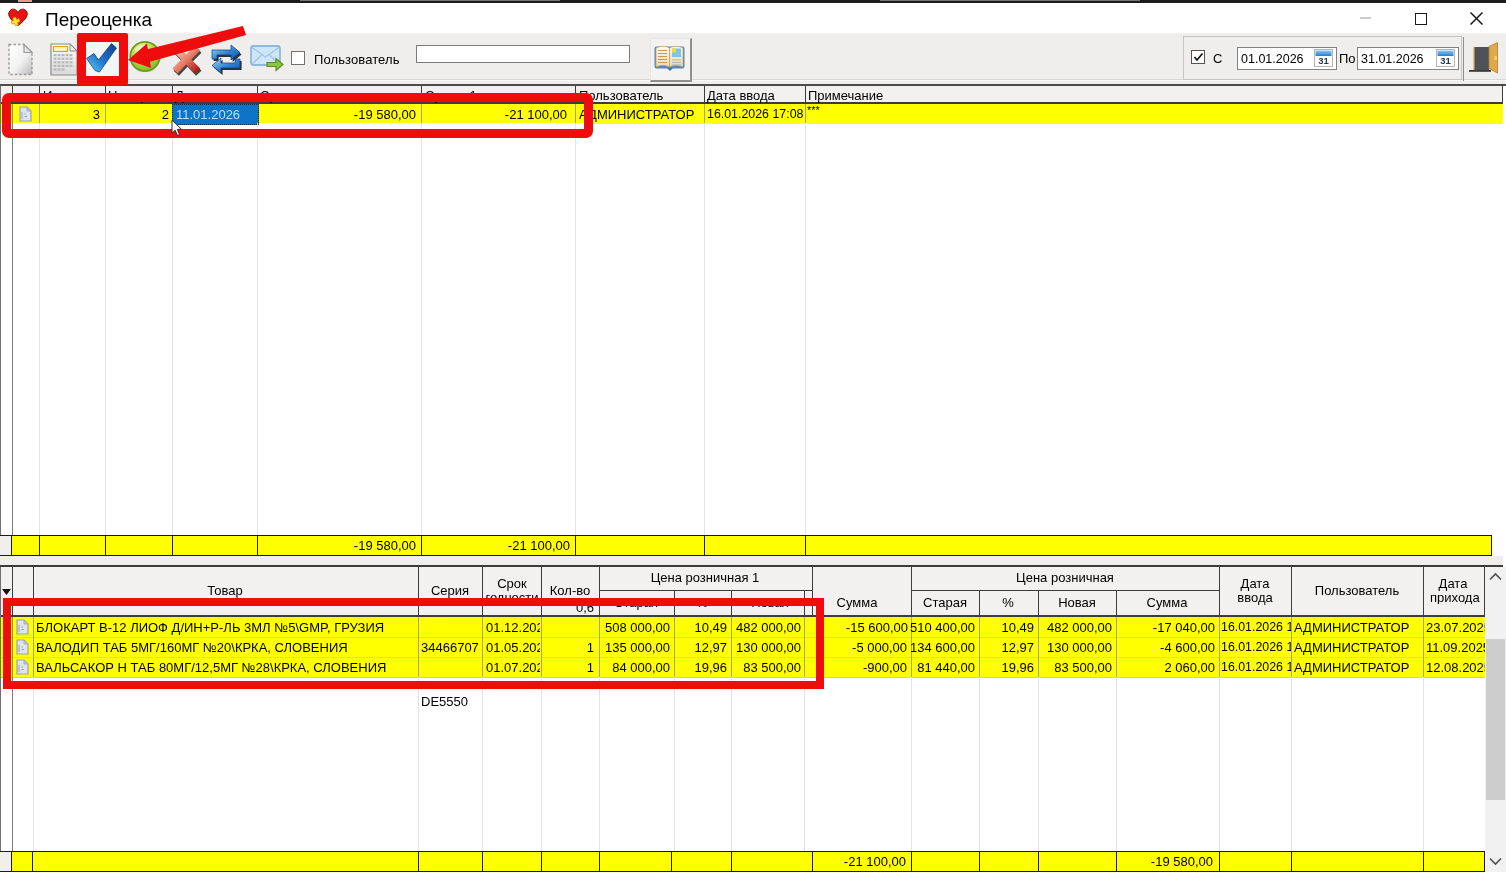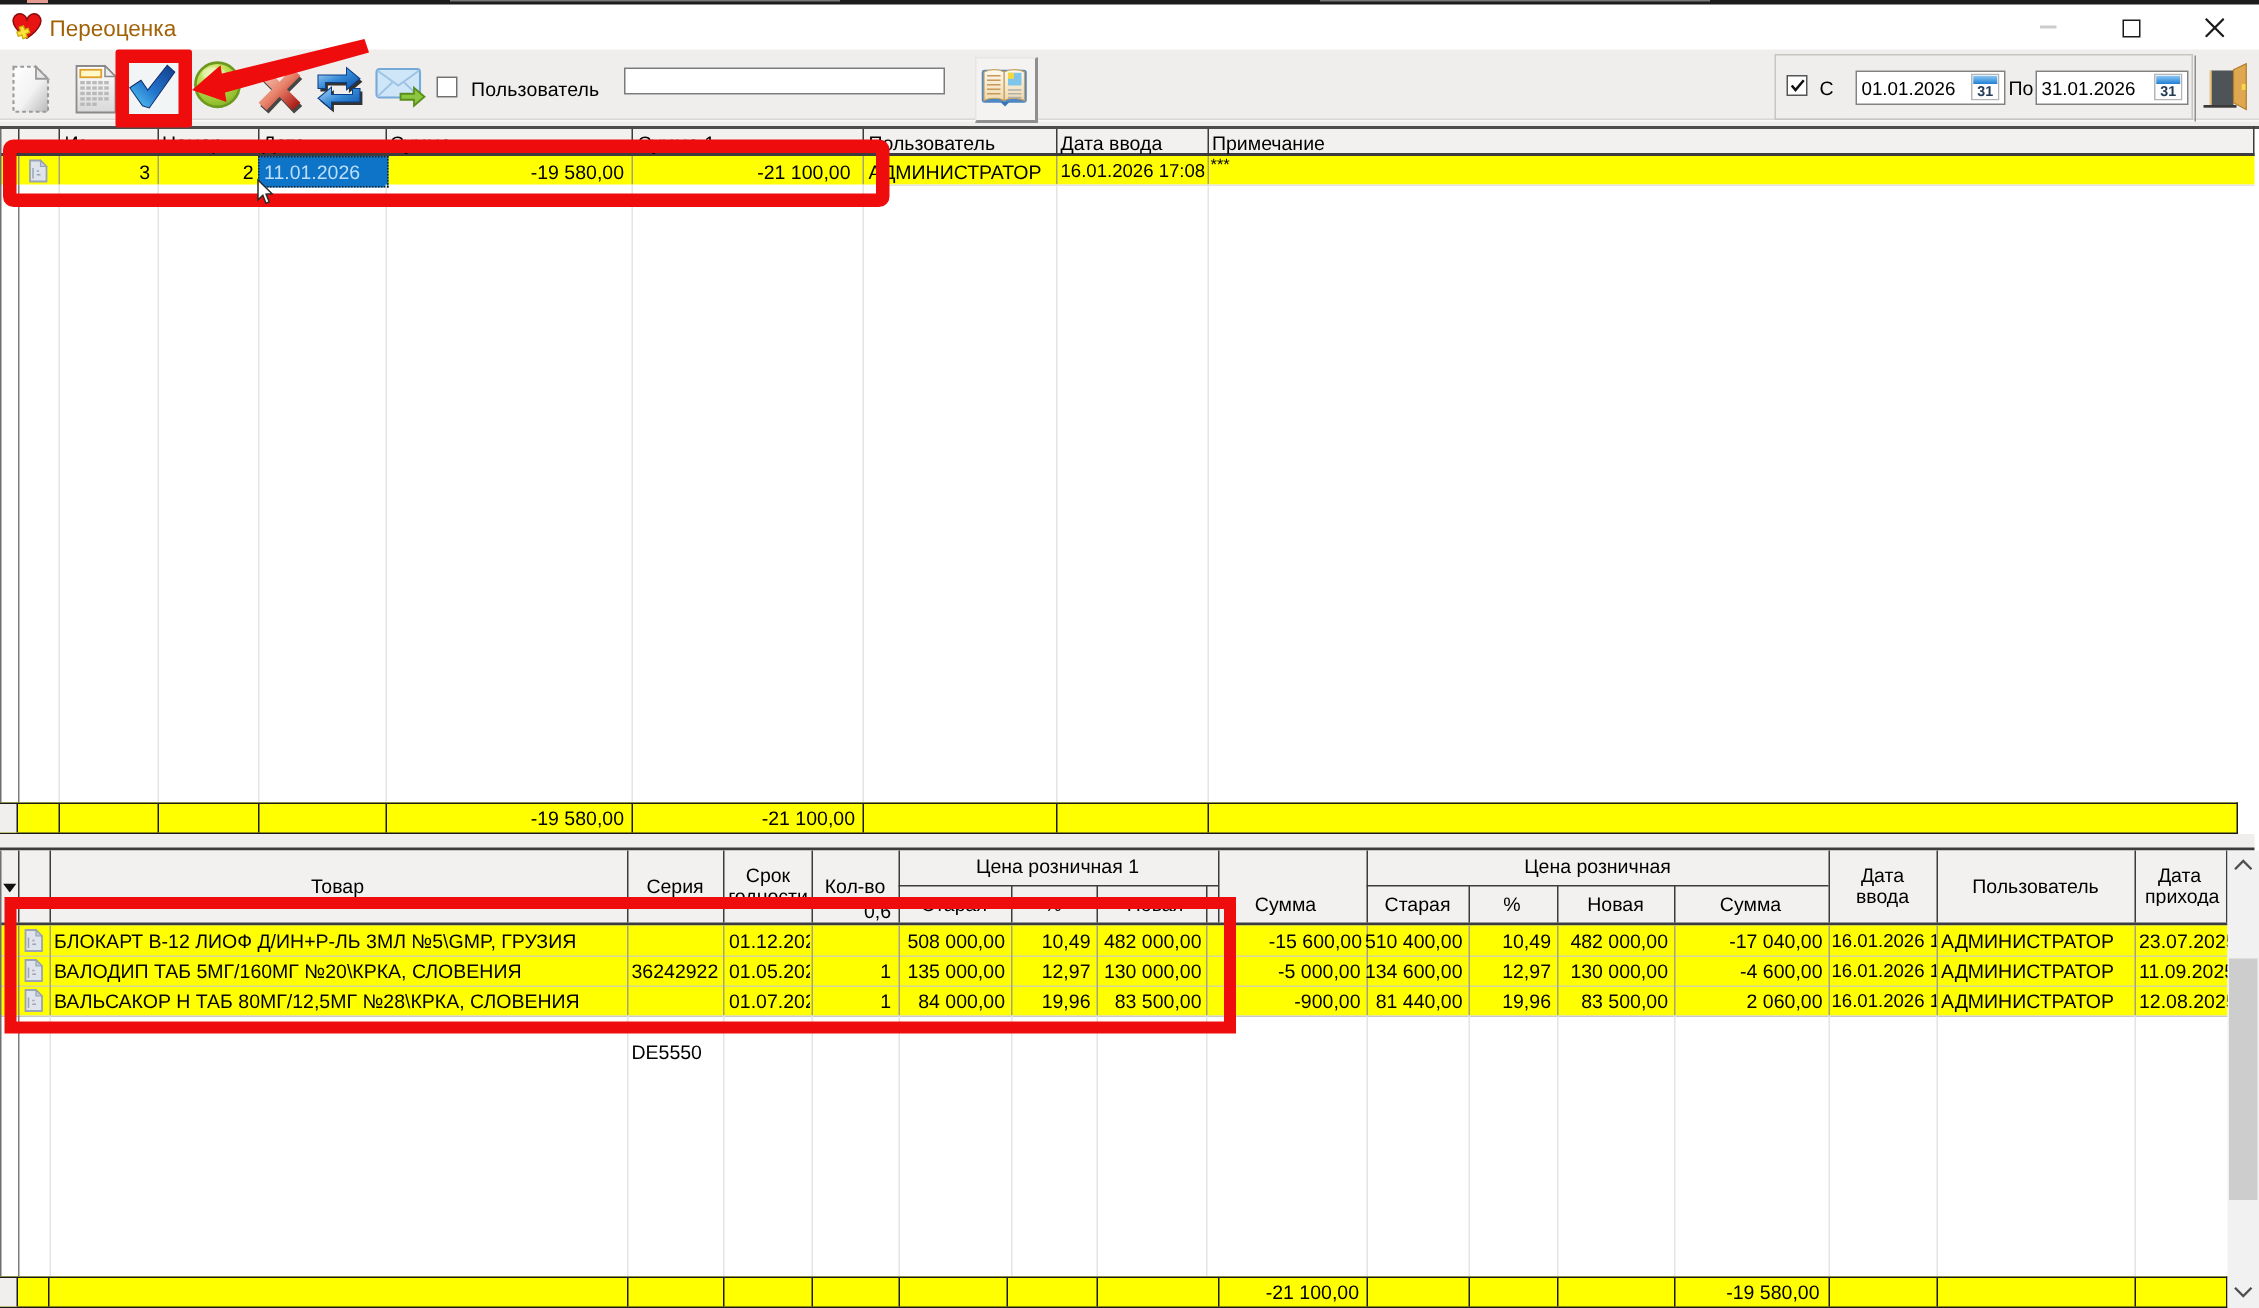--- a/index.html
+++ b/index.html
@@ -13,21 +13,21 @@
 
 <div class="a" style="left:0;top:0;width:1506px;height:3px;background:#1c1c1c"></div>
 <div class="a" style="left:300px;top:0;width:260px;height:1px;background:#777"></div>
 <div class="a" style="left:880px;top:0;width:260px;height:1px;background:#777"></div>
 <div class="a" style="left:18px;top:0;width:14px;height:2px;background:#e49a90"></div>
 
 <svg style="left:7px;top:8px" width="22" height="21" viewBox="0 0 22 21">
  <path d="M11 5 C 10 1.5, 6.5 0.5, 4.5 1.5 C 2 2.7, 1 5.5, 2.2 8.2 C 3.8 11.8, 8 15.5, 11 17.5 C 14 15.5, 18.2 11.8, 19.8 8.2 C 21 5.5, 20 2.7, 17.5 1.5 C 15.5 0.5, 12 1.5, 11 5 Z" fill="#e81313" stroke="#8c0b0b" stroke-width="1"></path>
  <path d="M4.5 12 L7 12 L7 9.5 L10 9.5 L10 12 L12.5 12 L12.5 15 L10 15 L10 17.5 L7 17.5 L7 15 L4.5 15 Z" fill="#ffe23e" stroke="#c9a800" stroke-width="0.8" transform="rotate(-18 8.5 13.5)"></path>
 </svg>
-<div class="t" style="left:33px;top:12px;font-size:15px;line-height:15px;color:#a16207">Переоценка</div>
+<div class="t" style="left:45px;top:12px;font-size:19px;line-height:15px;color:#000000">Переоценка</div>
 <div class="a" style="left:1360px;top:17px;width:11px;height:2px;background:#cccccc"></div>
 <div class="a" style="left:1415px;top:13px;width:10px;height:10px;border:1.4px solid #1a1a1a"></div>
 <svg style="left:1470px;top:12px" width="13" height="13" viewBox="0 0 13 13">
  <path d="M0.5 0.5 L12.5 12.5 M12.5 0.5 L0.5 12.5" stroke="#1a1a1a" stroke-width="1.5"></path>
 </svg>
 
 <div class="a" style="left:0;top:33px;width:1506px;height:51px;background:#efeeec"></div>
 <div class="hl" style="left:0;top:79px;width:1506px;background:#d9d8d5"></div>
 <div class="hl" style="left:0;top:80px;width:1506px;background:#f8f8f7"></div>
 <div class="a" style="left:0;top:84px;width:1506px;height:2px;background:#4c4c4c"></div>
@@ -377,21 +377,21 @@
 <div class="t" style="right:291px;top:621px">-17 040,00</div>
 <div class="a" style="left:1220px;top:617px;width:71px;height:20px;overflow:hidden">
       <span class="t" style="left:1px;top:4px;font-size:12.4px">16.01.2026 17</span>
     </div>
 <div class="t" style="left:1294px;top:621px">АДМИНИСТРАТОР</div>
 <div class="a" style="left:1424px;top:617px;width:63px;height:20px;overflow:hidden">
       <span class="t" style="left:2px;top:4px">23.07.2025</span>
     </div>
 
 <div class="t" style="left:36px;top:641px">ВАЛОДИП ТАБ 5МГ/160МГ №20\КРКА, СЛОВЕНИЯ</div>
-<div class="t" style="left:421px;top:641px">36242922</div>
+<div class="t" style="left:421px;top:641px">34466707</div>
 <div class="a" style="left:483px;top:637px;width:57px;height:20px;overflow:hidden">
       <span class="t" style="left:3px;top:4px">01.05.2026</span>
     </div>
 <div class="t" style="right:912px;top:641px">1</div>
 <div class="t" style="right:836px;top:641px">135 000,00</div>
 <div class="t" style="right:779px;top:641px">12,97</div>
 <div class="t" style="right:705px;top:641px">130 000,00</div>
 <div class="t" style="right:599px;top:641px">-5 000,00</div>
 <div class="t" style="right:531px;top:641px">134 600,00</div>
 <div class="t" style="right:472px;top:641px">12,97</div>

